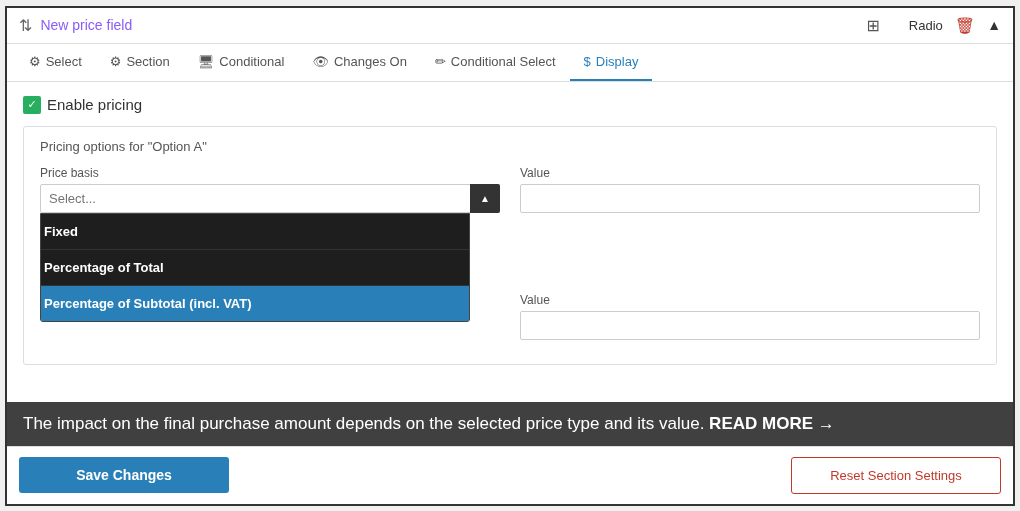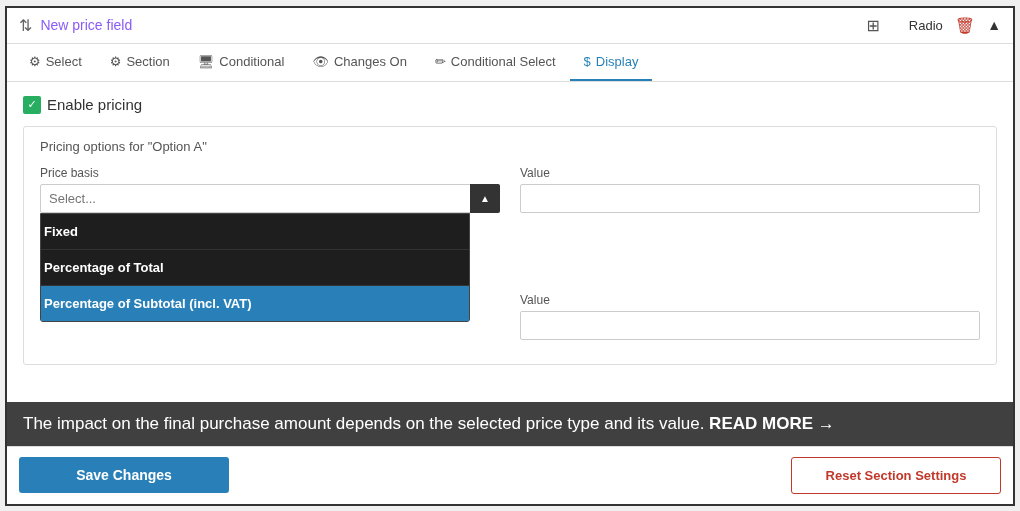--- a/index.html
+++ b/index.html
@@ -242,21 +242,20 @@
     }
     .reset-btn {
       background: #fff;
       color: #c0392b;
       border: 1px solid #c0392b;
       padding: 10px 24px;
       font-size: 13px;
       border-radius: 3px;
       cursor: pointer;
       min-width: 210px;
-      font-weight: bold;
     }
   </style>
 </head>
 <body>
 
 <div class="main-container">
 
   <div class="header">
     <div class="header-left">
       <span class="sort-icon">⇅</span>

